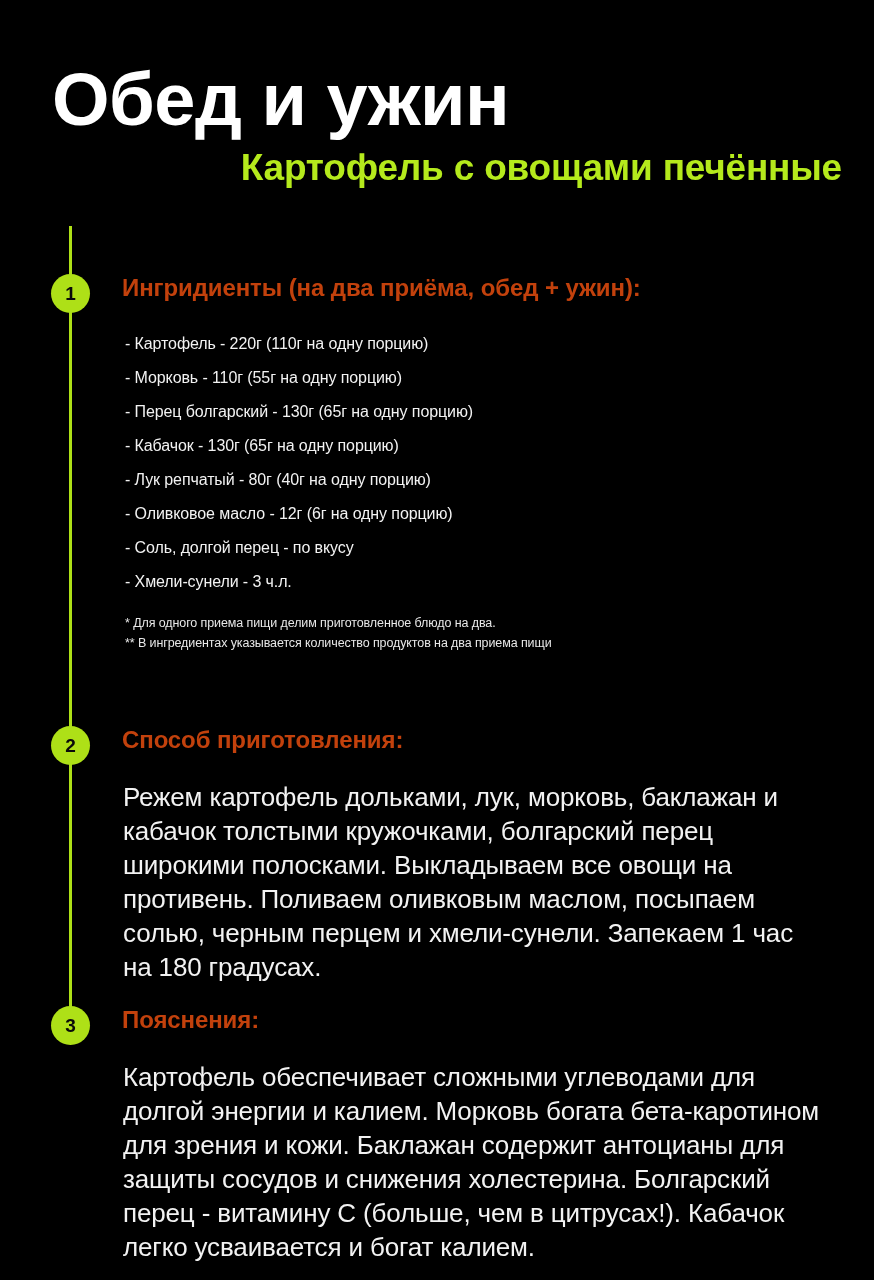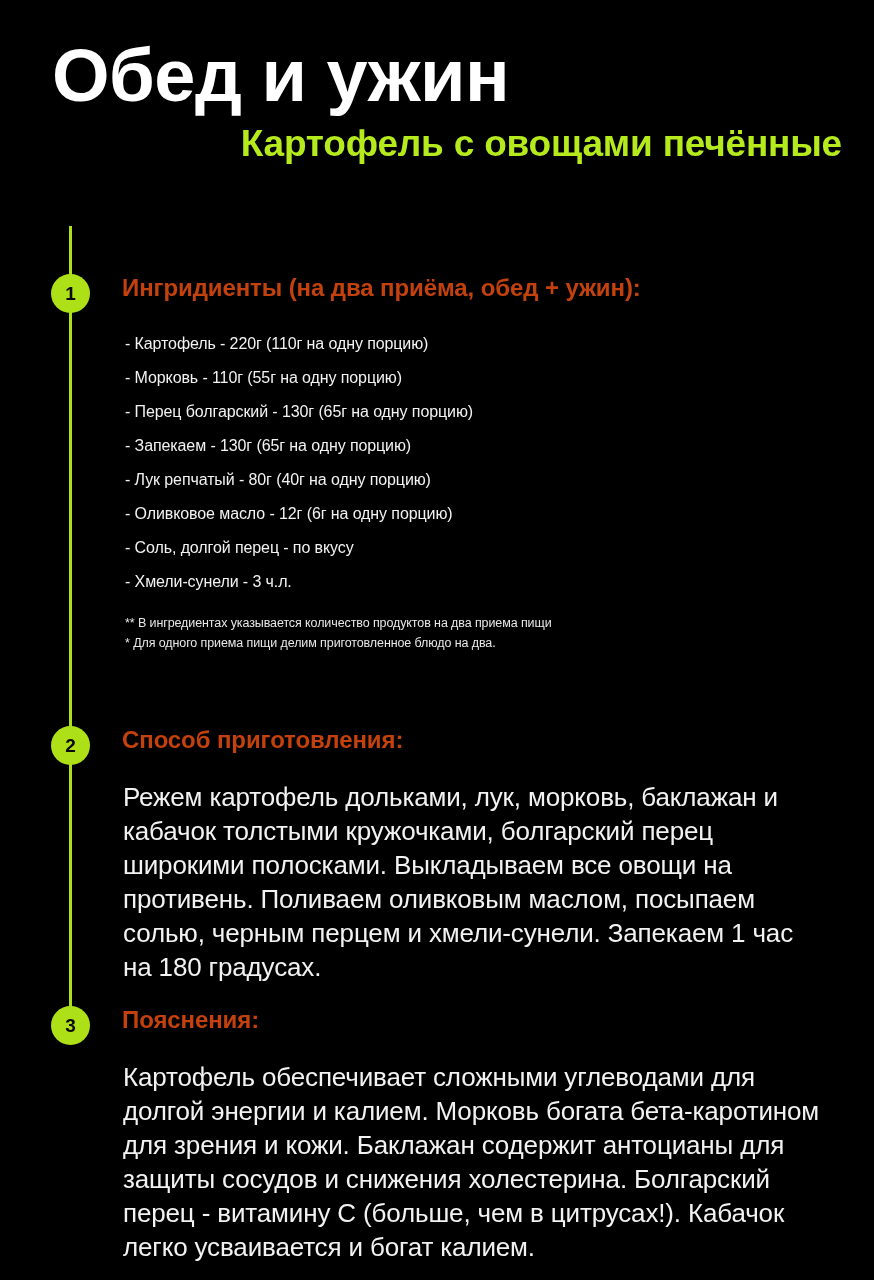--- a/index.html
+++ b/index.html
@@ -19,21 +19,21 @@
   .page {
     position: absolute;
     inset: 0;
     background: #000000;
   }
 
   
   .header {
     position: absolute;
     left: 52px;
-    top: 40px;
+    top: 64px;
     width: 790px;
   }
   .title {
     font-size: 74px;
     line-height: 0.96;
     font-weight: bold;
     color: #ffffff;
     letter-spacing: -0.5px;
     margin: 0;
     white-space: nowrap;
@@ -155,29 +155,29 @@
   <div class="rail"></div>
 
   <div class="section sec-1">
     <div class="marker">1</div>
     <div class="sec-body">
       <h3 class="sec-heading">Ингридиенты (на два приёма, обед + ужин):</h3>
       <ul class="ing-list">
         <li>- Картофель - 220г (110г на одну порцию)</li>
         <li>- Морковь - 110г (55г на одну порцию)</li>
         <li>- Перец болгарский - 130г (65г на одну порцию)</li>
-        <li>- Запекаем - 130г (65г на одну порцию)</li>
+        <li>- Кабачок - 130г (65г на одну порцию)</li>
         <li>- Лук репчатый - 80г (40г на одну порцию)</li>
         <li>- Оливковое масло - 12г (6г на одну порцию)</li>
         <li>- Соль, долгой перец - по вкусу</li>
         <li>- Хмели-сунели - 3 ч.л.</li>
       </ul>
       <div class="notes">
+        <p>* Для одного приема пищи делим приготовленное блюдо на два.</p>
         <p>** В ингредиентах указывается количество продуктов на два приема пищи</p>
-        <p>* Для одного приема пищи делим приготовленное блюдо на два.</p>
       </div>
     </div>
   </div>
 
   <div class="section sec-2">
     <div class="marker">2</div>
     <div class="sec-body">
       <h3 class="sec-heading">Способ приготовления:</h3>
       <p class="body-text">Режем картофель дольками, лук, морковь, баклажан и кабачок толстыми кружочками, болгарский перец широкими полосками. Выкладываем все овощи на противень. Поливаем оливковым маслом, посыпаем солью, черным перцем и хмели-сунели. Запекаем 1 час на 180 градусах.</p>
     </div>

